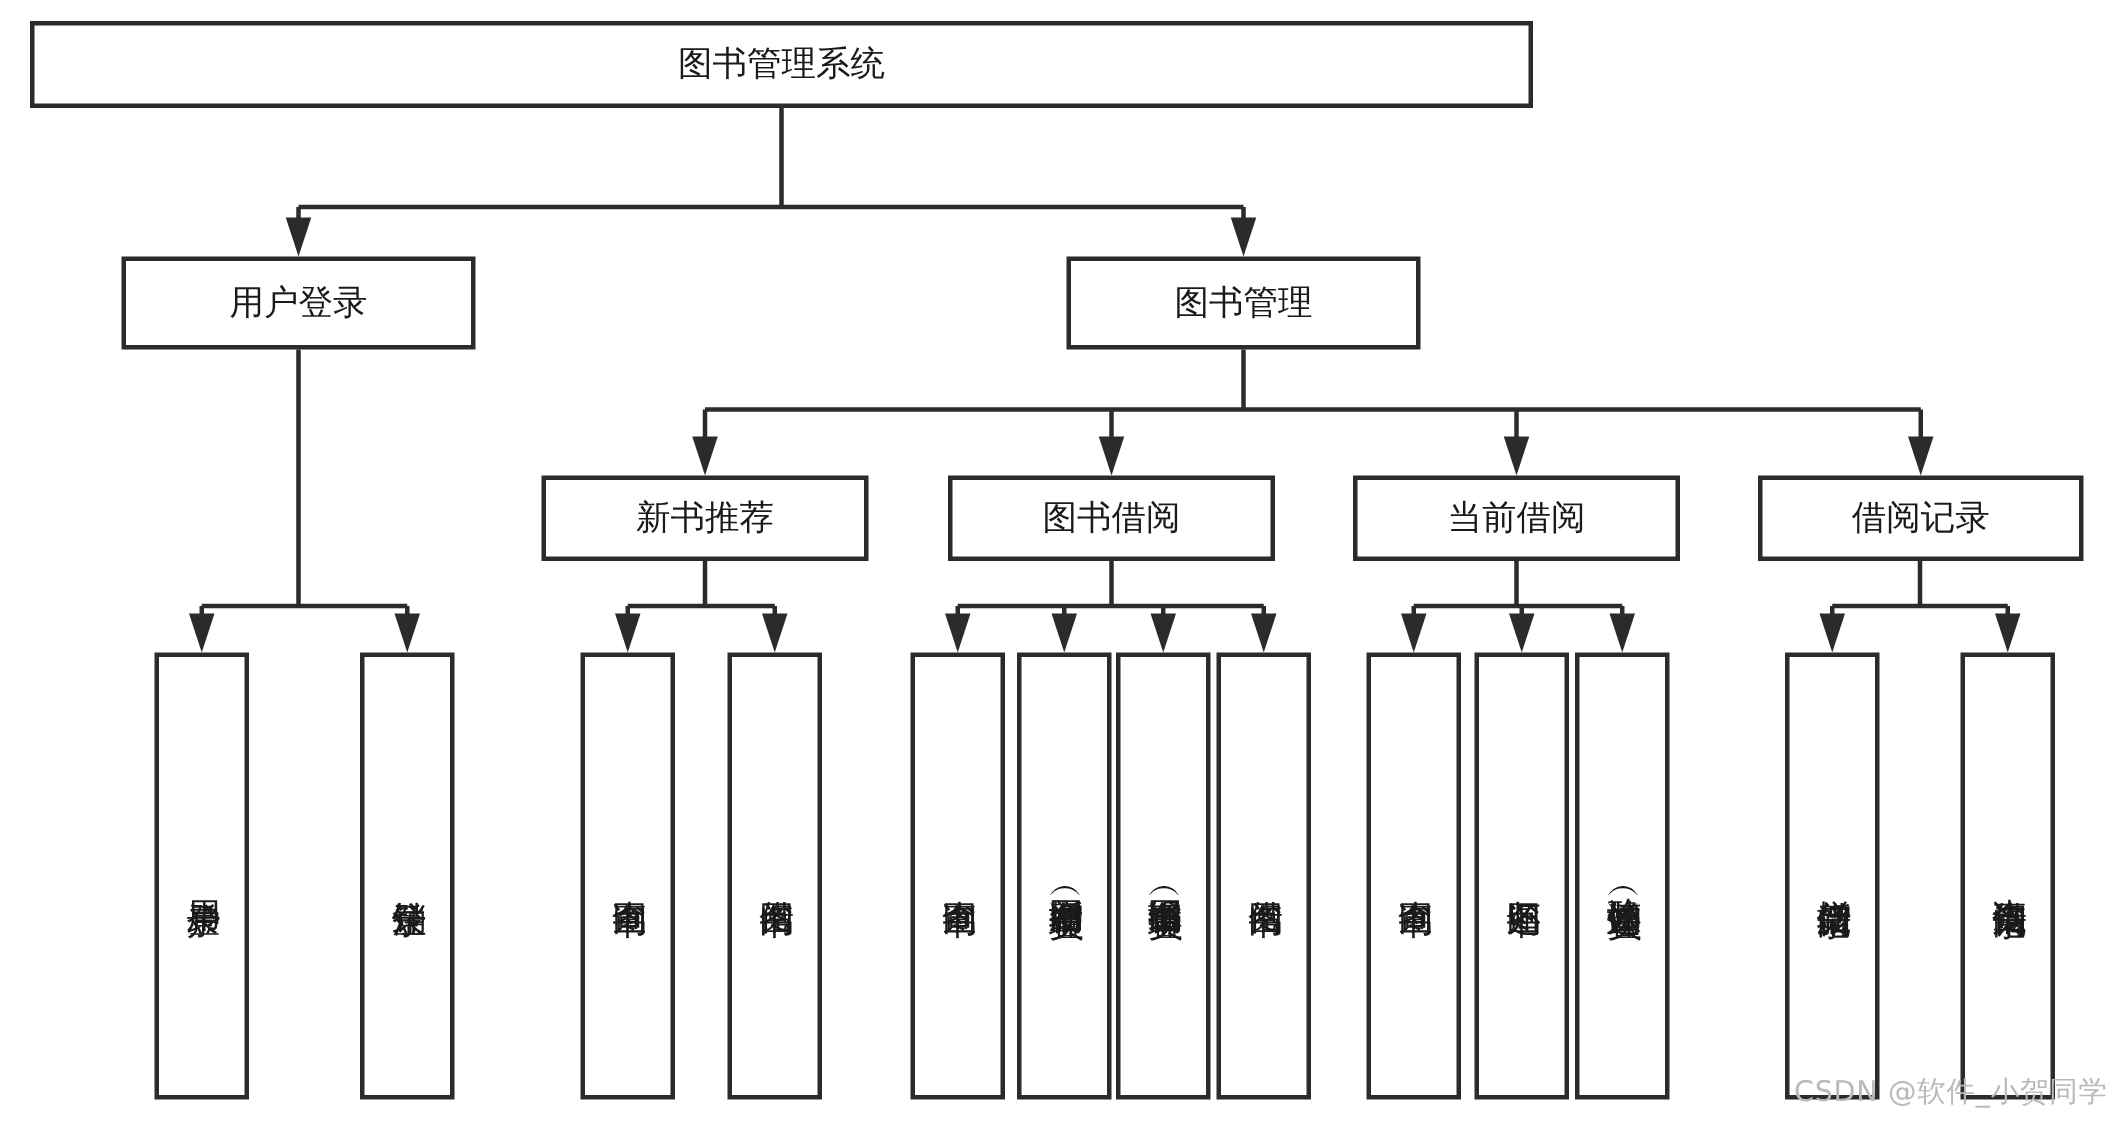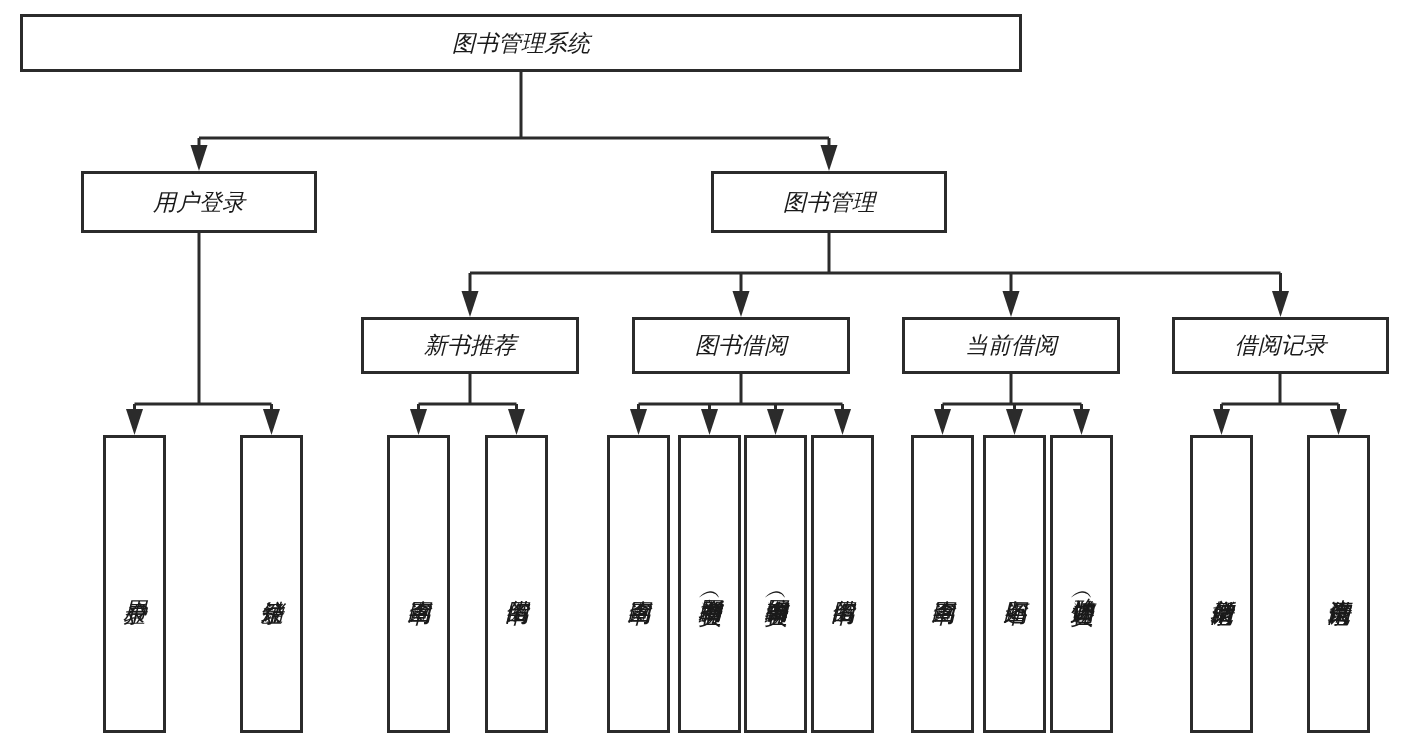--- a/index.html
+++ b/index.html
@@ -12,21 +12,20 @@
     width: 1405px;
     height: 747px;
     overflow: hidden;
     font-family: "DejaVu Sans", "Liberation Sans", sans-serif;
   }
   #diagram-root {
     position: relative;
     width: 1405px;
     height: 747px;
     background: #ffffff;
-    font-style: italic;
   }
   svg.diagram-canvas {
     position: absolute;
     left: 0;
     top: 0;
     width: 1405px;
     height: 747px;
     display: block;
   }
   .node-rect {
@@ -224,13 +223,14 @@
       <div class="leaf-label" style="left: 607px; top: 435px; width: 63px; height: 298px;">查询图书</div>
       <div class="leaf-label" style="left: 678px; top: 435px; width: 63px; height: 298px;">新增图书（管理员）</div>
       <div class="leaf-label" style="left: 744px; top: 435px; width: 63px; height: 298px;">编辑图书（管理员）</div>
       <div class="leaf-label" style="left: 811px; top: 435px; width: 63px; height: 298px;">借阅图书</div>
       <div class="leaf-label" style="left: 911px; top: 435px; width: 63px; height: 298px;">查询图书</div>
       <div class="leaf-label" style="left: 983px; top: 435px; width: 63px; height: 298px;">归还图书</div>
       <div class="leaf-label" style="left: 1050px; top: 435px; width: 63px; height: 298px;">确认归还（管理员）</div>
       <div class="leaf-label" style="left: 1190px; top: 435px; width: 63px; height: 298px;">新增借阅记录</div>
       <div class="leaf-label" style="left: 1307px; top: 435px; width: 63px; height: 298px;">查询借阅记录</div>
     </div>
+  <div class="watermark" id="watermark" style="left: 1196px; top: 715px;">CSDN @软件_小贺同学</div>
 </div>
 
 </body></html>

